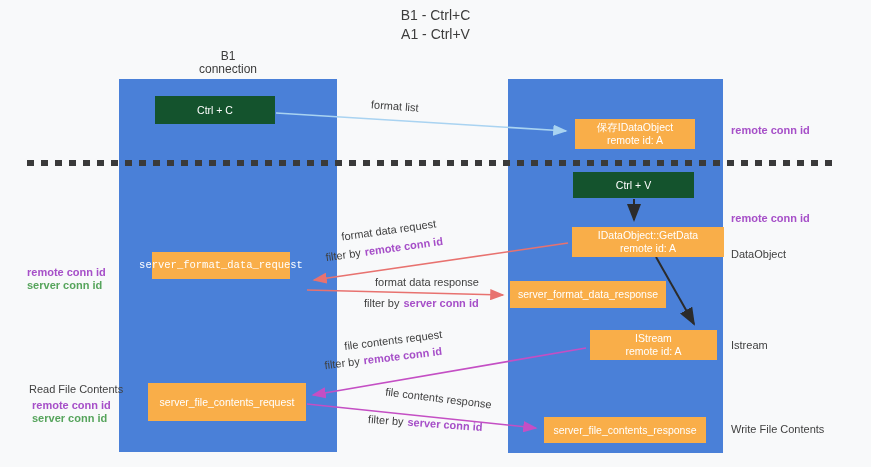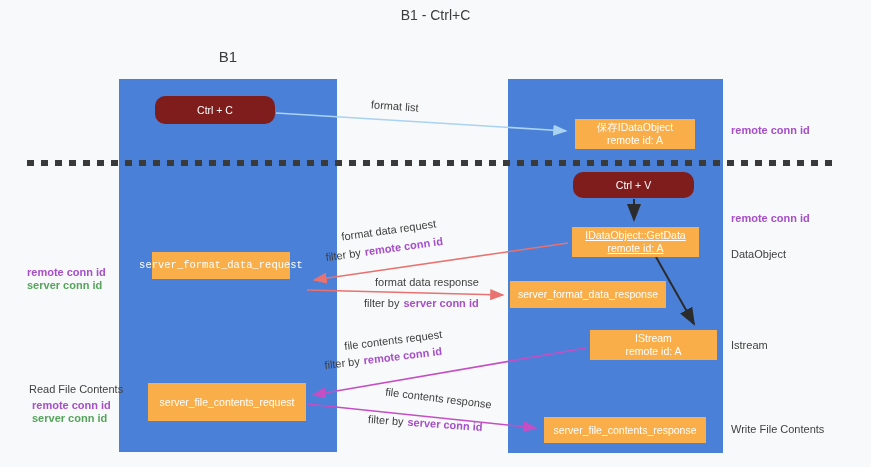--- a/index.html
+++ b/index.html
@@ -13,48 +13,50 @@
   }
   .title {
     position:absolute; top:6px; left:0; width:871px;
     text-align:center; font-size:14px; line-height:19px; color:#3c3c3c;
   }
   .col { position:absolute; background:#4a80d8; }
   .col-left  { left:119px; top:79px; width:218px; height:373px; }
   .col-right { left:508px; top:79px; width:215px; height:374px; }
   .col-header {
     position:absolute; top:50px; text-align:center;
-    font-size:15px; line-height:13px; color:#3c3c3c;
+    font-size:12px; line-height:13px; color:#3c3c3c;
   }
   .col-header.left  { left:119px; width:218px; }
   .col-header.right { left:508px; width:215px; }
   .box {
     position:absolute; display:flex; flex-direction:column;
     align-items:center; justify-content:center;
     color:#fff; text-align:center; font-size:10.5px; line-height:13px;
   }
   .orange { background:#f9ae49; }
-  .green  { background:#7f1d1d;border-radius:10px; }
+  .green  { background:#14532d; }
   .lbl {
     position:absolute; white-space:nowrap; font-size:11px; color:#3f3f3f;
   }
   .purple { color:#a64fc8; font-weight:bold; }
   .greentx { color:#56a45c; font-weight:bold; }
   .filter-id { margin-left:4px; }
   svg.overlay { position:absolute; left:0; top:0; pointer-events:none; }
 </style>
 </head>
 <body>
 
 <div class="title">
   <div>B1 - Ctrl+C</div>
+  <div>A1 - Ctrl+V</div>
 </div>
 
 <div class="col-header left">
   <div>B1</div>
+  <div>connection</div>
 </div>
 <div class="col-header right">
 </div>
 
 <div class="col col-left"></div>
 <div class="col col-right"></div>
 
 <svg class="overlay" width="871" height="467" viewBox="0 0 871 467">
   <defs>
     <marker id="ah-blue" markerWidth="9" markerHeight="7" refX="8" refY="3.5" orient="auto">
@@ -86,21 +88,21 @@
 
 <div class="box orange" style="left:575px;top:119px;width:120px;height:30px;">
   <div>保存IDataObject</div>
   <div>remote id: A</div>
 </div>
 
 <div class="box green" style="left:573px;top:172px;width:121px;height:26px;">
   <div>Ctrl + V</div>
 </div>
 
-<div class="box orange" style="left:572px;top:227px;width:127px;height:30px;text-decoration:underline;">
+<div class="box orange" style="left:572px;top:227px;width:152px;height:30px;">
   <div>IDataObject::GetData</div>
   <div>remote id: A</div>
 </div>
 
 <div class="box orange" style="left:152px;top:252px;width:138px;height:27px;font-family:Liberation Mono, monospace;">
   <div>server_format_data_request</div>
 </div>
 
 <div class="box orange" style="left:510px;top:281px;width:156px;height:27px;">
   <div>server_format_data_response</div>

